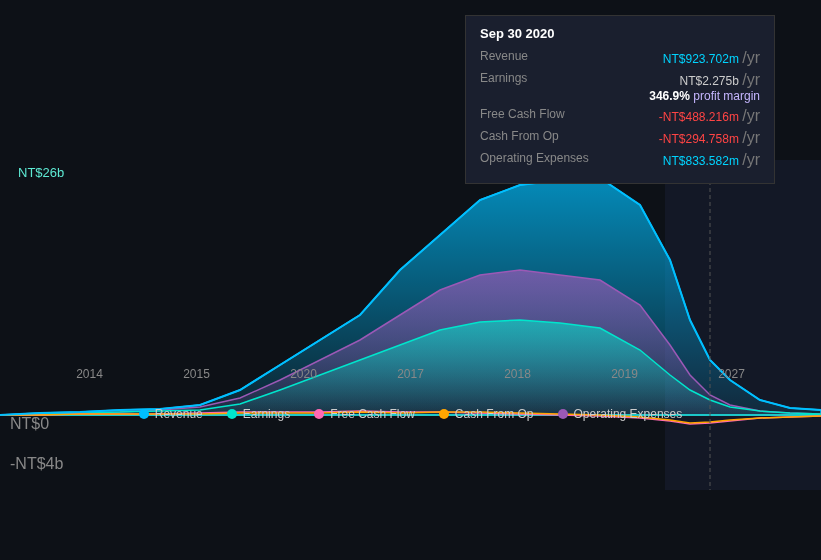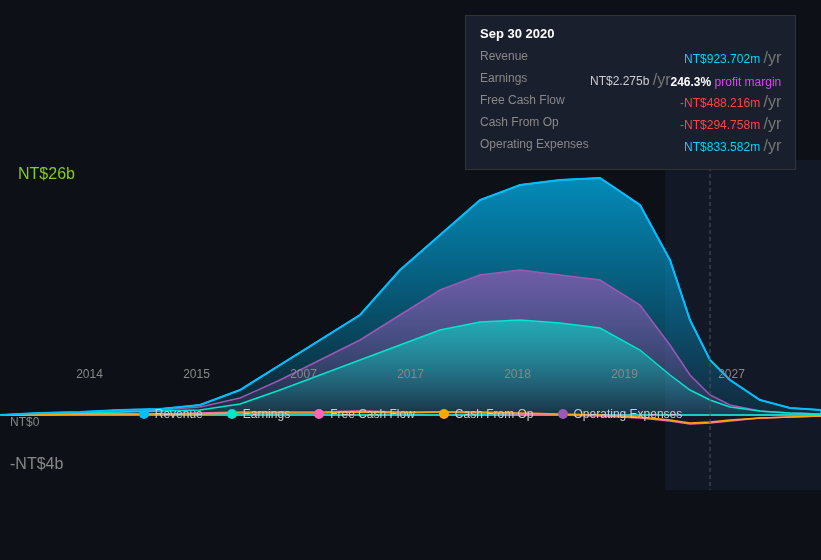--- a/index.html
+++ b/index.html
@@ -45,46 +45,46 @@
       color: #888;
       min-width: 110px;
     }
     .tooltip-value {
       text-align: right;
     }
     .tooltip-value.cyan { color: #00d4ff; }
     .tooltip-value.red { color: #ff4444; }
     .tooltip-value.sub {
       display: flex;
-      flex-direction: row;
+      flex-direction: column;
       align-items: flex-end;
     }
     .profit-margin {
       color: #fff;
       font-size: 12px;
     }
     .profit-margin span {
-      color: #d946ef;
+      color: #c4b5fd;
       text-align: center;
     }
     .unit { color: #777; font-size: 16px; }
 
     #y-axis-top {
       position: absolute;
       left: 18px;
       top: 165px;
-      color: #84cc16;
-      font-size: 16px;
+      color: #5eead4;
+      font-size: 13px;
     }
     #y-axis-zero {
       position: absolute;
       left: 10px;
       top: 415px;
       color: #888;
-      font-size: 12px;
+      font-size: 16px;
     }
     #y-axis-neg {
       position: absolute;
       left: 10px;
       top: 455px;
       color: #888;
       font-size: 16px;
     }
 
     #chart-svg {
@@ -151,21 +151,21 @@
     <div class="tooltip-row">
       <span class="tooltip-label">Revenue</span>
       <span class="tooltip-value cyan">
         NT$923.702m <span class="unit">/yr</span>
       </span>
     </div>
     <div class="tooltip-row">
       <span class="tooltip-label">Earnings</span>
       <span class="tooltip-value sub">
         <span class="green">NT$2.275b <span class="unit">/yr</span></span>
-        <span class="profit-margin"><strong>246.3%</strong> <span>profit margin</span></span>
+        <span class="profit-margin"><strong>346.9%</strong> <span>profit margin</span></span>
       </span>
     </div>
     <div class="tooltip-row">
       <span class="tooltip-label">Free Cash Flow</span>
       <span class="tooltip-value red">
         -NT$488.216m <span class="unit">/yr</span>
       </span>
     </div>
     <div class="tooltip-row">
       <span class="tooltip-label">Cash From Op</span>
@@ -219,21 +219,21 @@
     <polyline points="0,255 40,255 80,254 120,254 160,254 200,254 240,253 280,253 320,253 360,252 400,253 440,252 480,252 520,253 560,254 600,255 640,257 670,260 690,263 710,262 730,260 760,258 790,257 821,256" fill="none" stroke="#ffa500" stroke-width="1.5"></polyline>
 
     <polyline points="0,255 40,253 80,252 120,250 160,249 200,245 240,230 280,205 320,180 360,155 400,110 440,75 480,40 520,25 560,20 600,18 640,45 670,100 690,160 710,200 730,220 760,240 790,248 821,250" fill="none" stroke="#00bfff" stroke-width="2"></polyline>
 
     <line x1="710" y1="0" x2="710" y2="330" stroke="#555" stroke-width="1" stroke-dasharray="4,3"></line>
   </svg>
 
   <div id="x-axis">
     <span class="x-label">2014</span>
     <span class="x-label">2015</span>
-    <span class="x-label">2007</span>
+    <span class="x-label">2020</span>
     <span class="x-label">2017</span>
     <span class="x-label">2018</span>
     <span class="x-label">2019</span>
     <span class="x-label">2027</span>
   </div>
 
   <div id="legend">
     <div class="legend-item">
       <div class="legend-dot" style="background:#00bfff;"></div>
       <span class="legend-label">Revenue</span>

